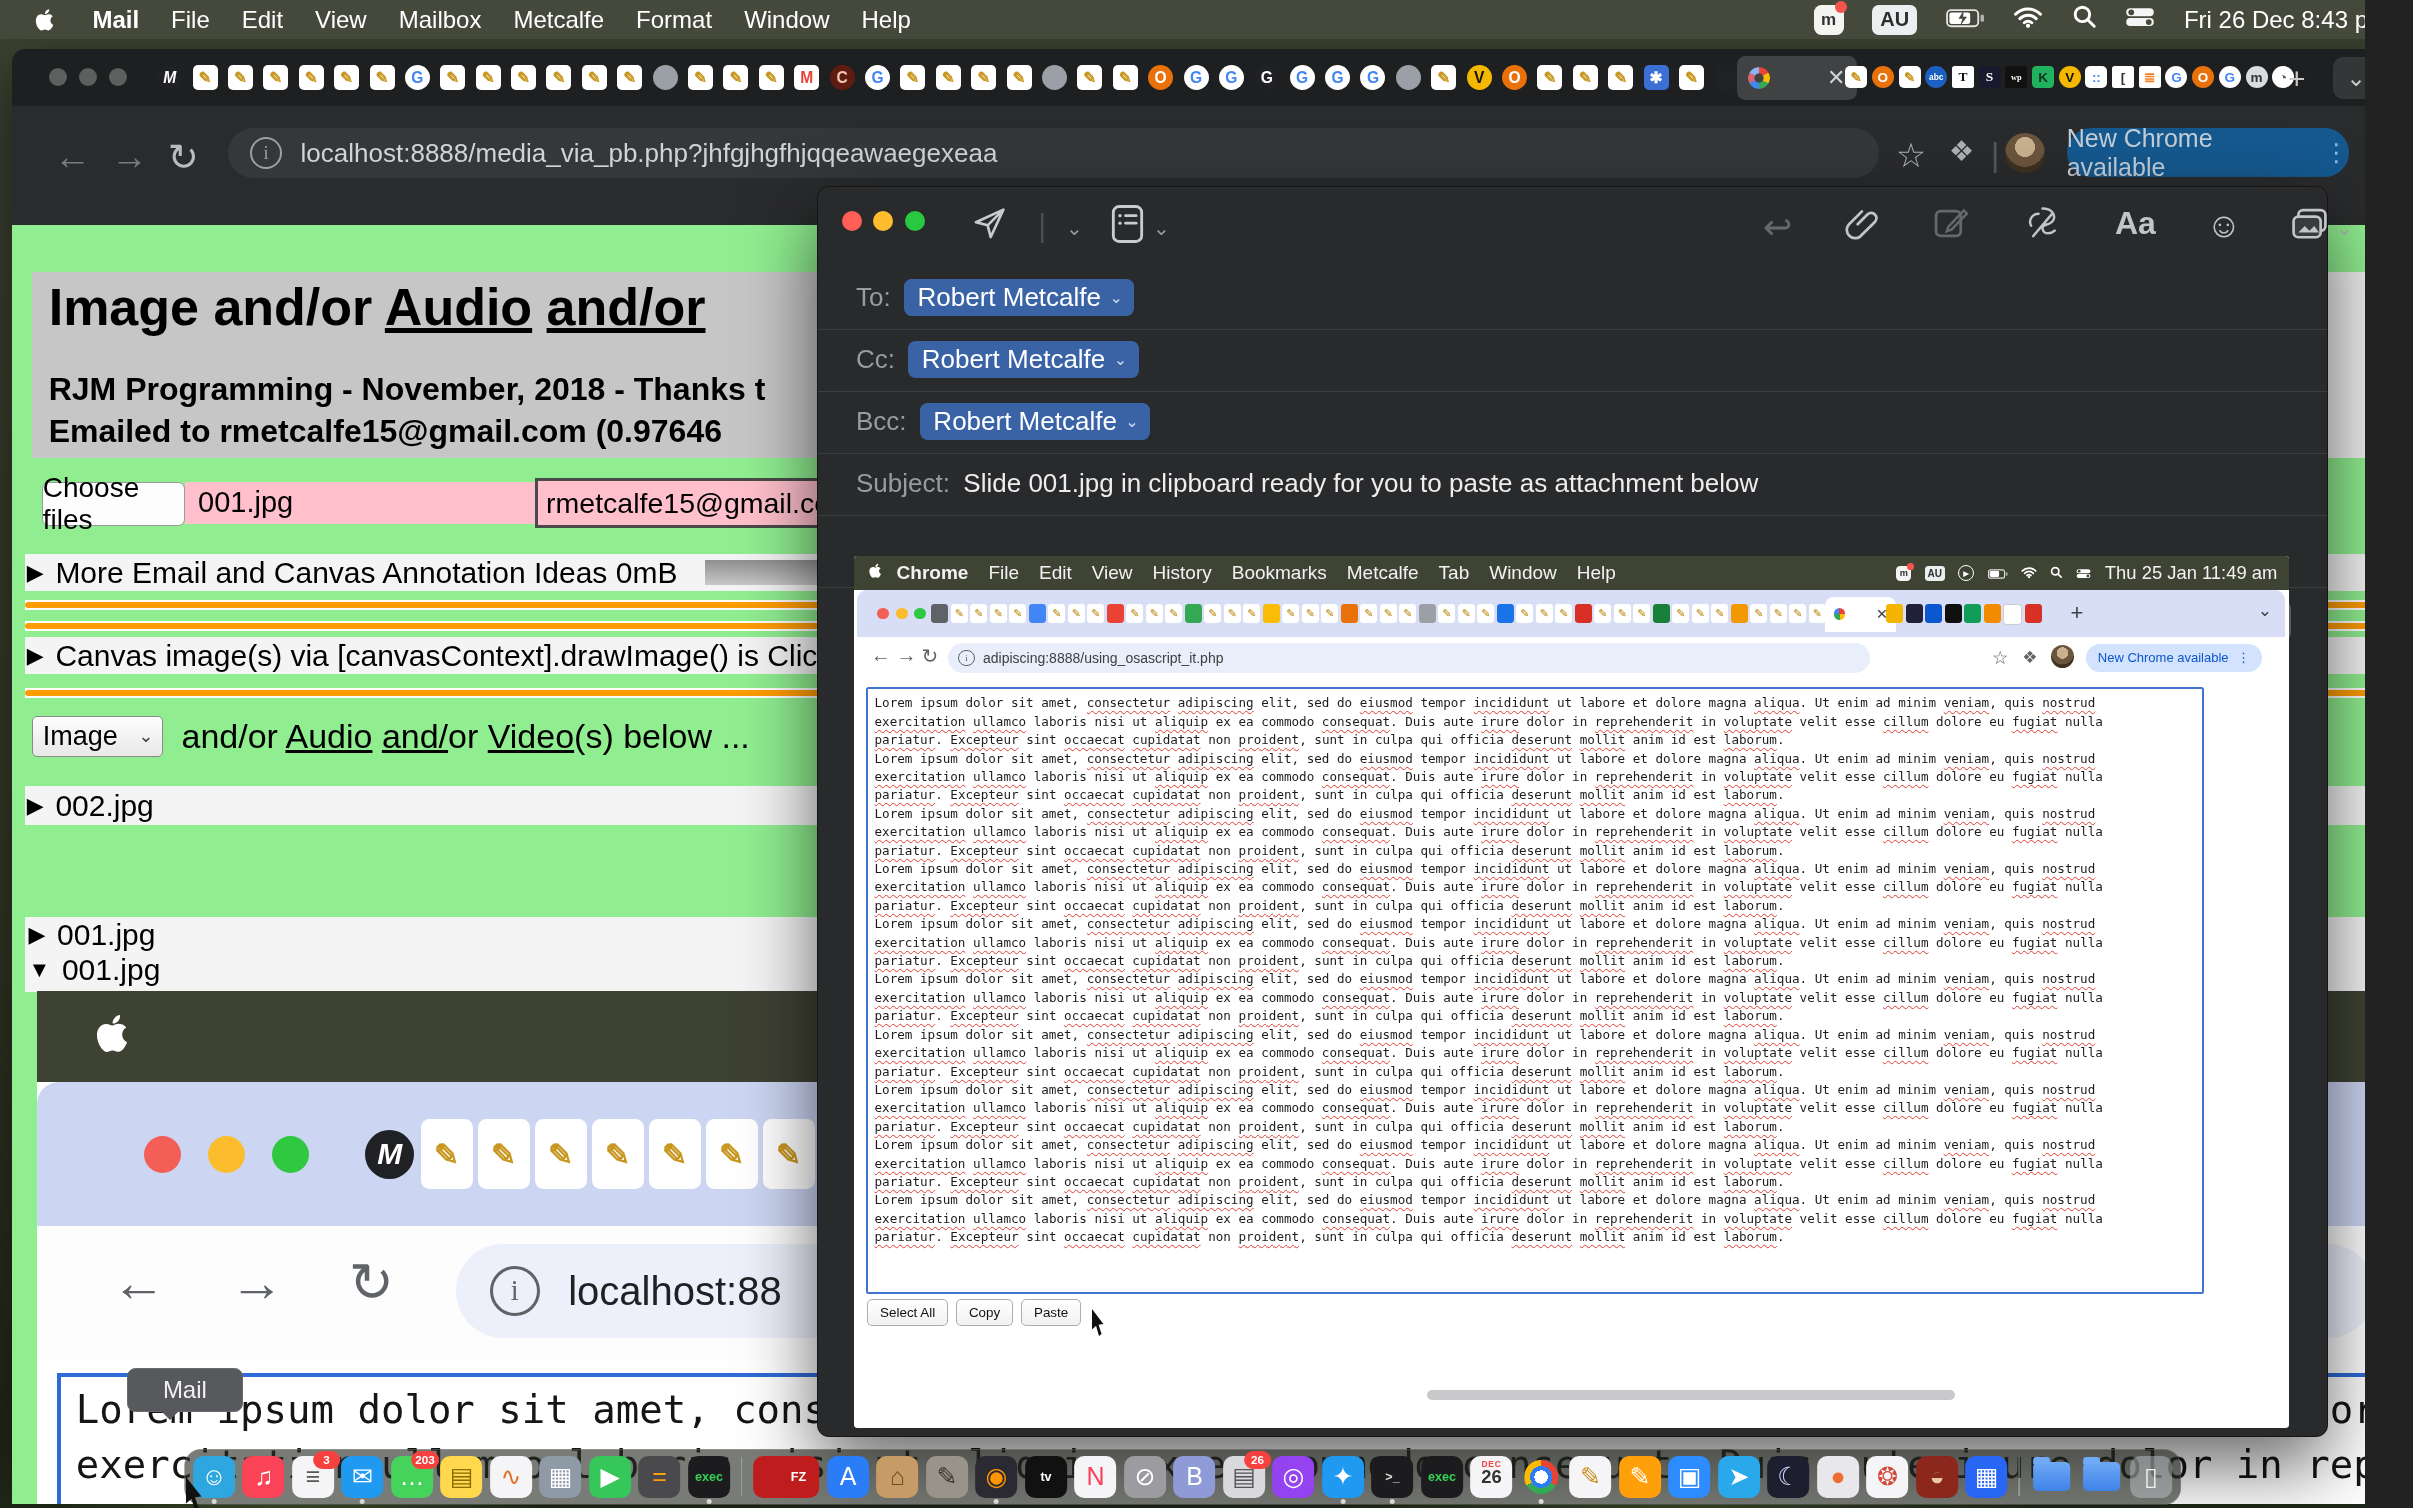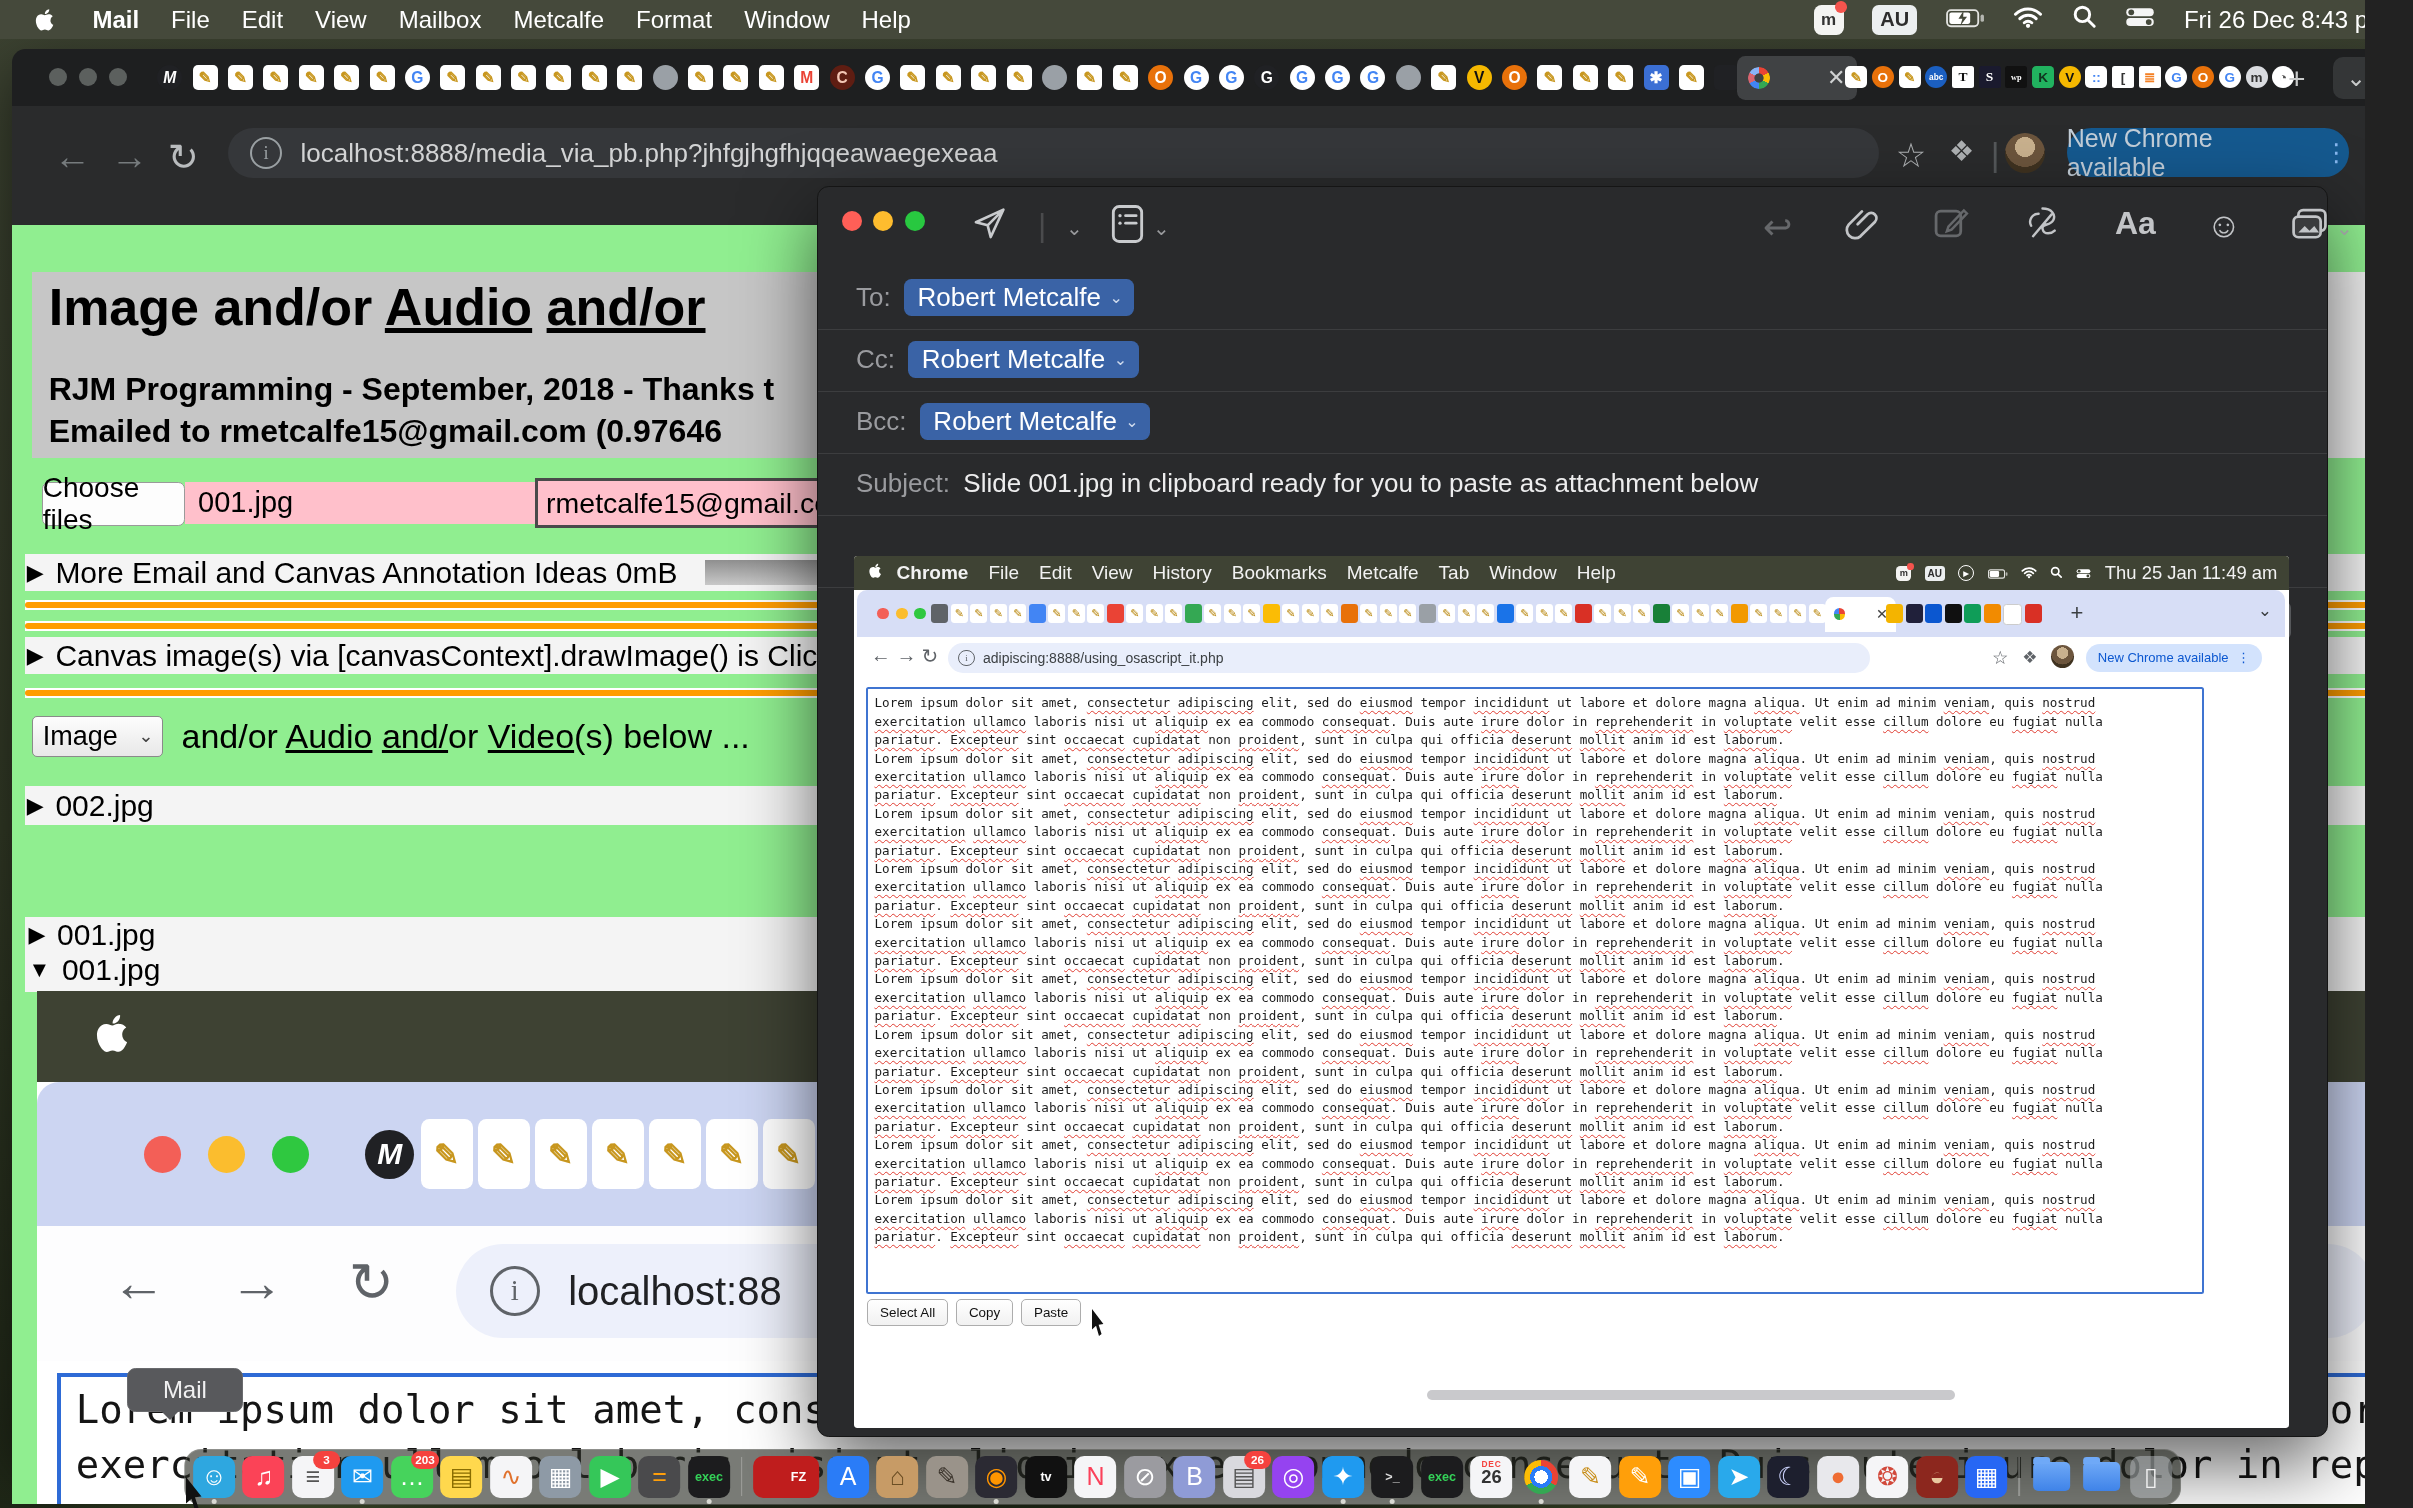--- a/index.html
+++ b/index.html
@@ -488,21 +488,21 @@
       <span id="avatar"></span>
       <div id="update-pill">
         <span>New Chrome available</span>
           <span class="dots">⋮</span>
       </div>
     </div>
 
     <div id="page" class="abs">
       <div id="grayblock" class="abs">
         <div id="h1"><span>Image and/or </span><span class="u">Audio</span><span> </span><span class="u">and/or</span></div>
-        <div id="sub1">RJM Programming - September, 2018 - Thanks t</div>
+        <div id="sub1">RJM Programming - November, 2018 - Thanks t</div>
         <div id="sub2">Emailed to rmetcalfe15@gmail.com (0.97646</div>
       </div>
       <div id="filerow" class="abs">
         <div id="choose-btn">Choose files</div>
         <div id="filename-area">001.jpg</div>
         <div id="email-input">rmetcalfe15@gmail.com</div>
       </div>
       <div id="strip-more" class="strip">
         <span class="marker">▶</span>
         <span>More Email and Canvas Annotation Ideas  0mB</span>

